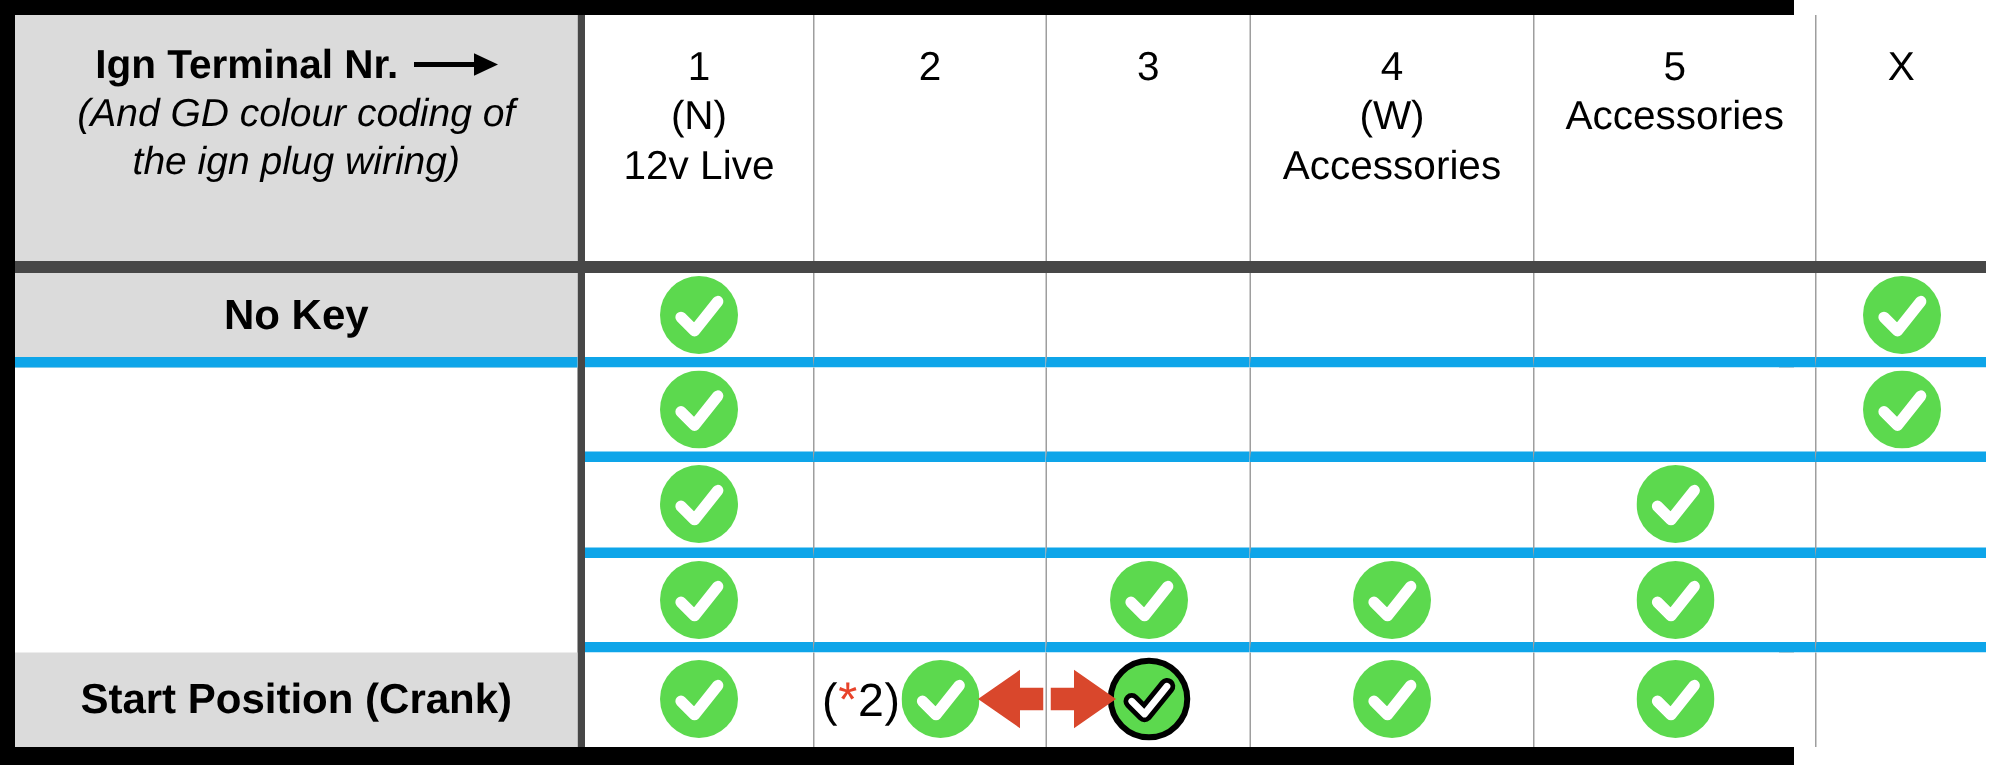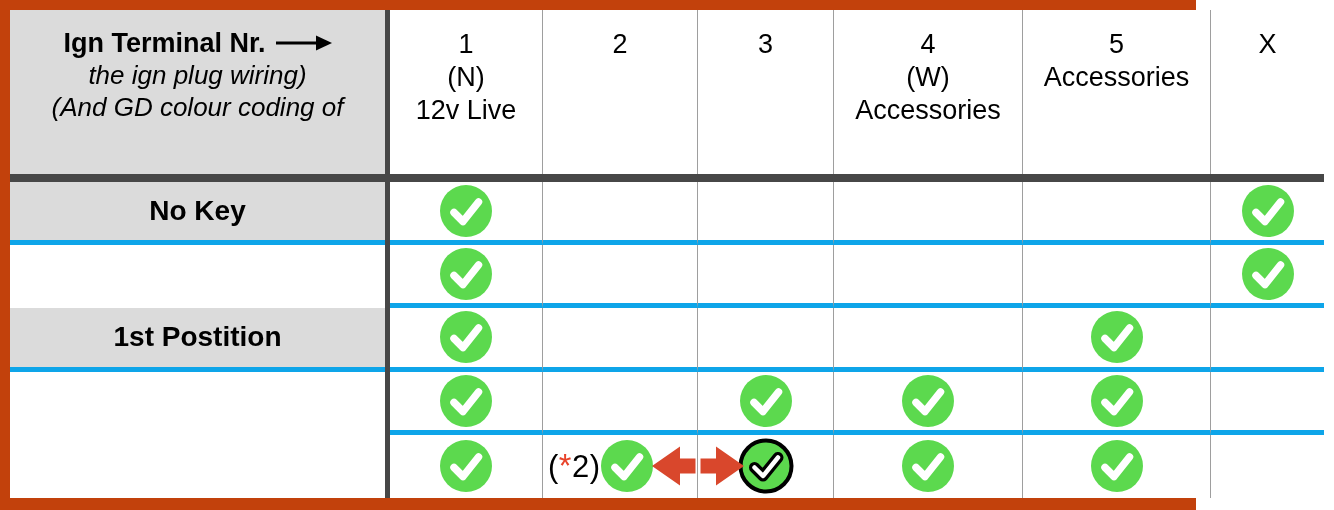--- a/index.html
+++ b/index.html
@@ -1,36 +1,36 @@
 <!DOCTYPE html>
 <html><head>
 <meta charset="utf-8">
 <style>
   html, body { margin: 0; padding: 0; background: #ffffff; }
   * { box-sizing: border-box; }
   body { font-family: "Liberation Sans", "DejaVu Sans", sans-serif; color: #000; }
 
   .frame {
     width: 1196px; height: 510px;
-    background: #c2410c;
+    background: #000000;
     padding: 10px 10px 12px 10px;
   }
   .grid {
     width: 100%; height: 100%;
     display: grid;
     grid-template-columns: 375px 5px 152px 155px 136px 189px 188px 114px;
     grid-template-rows: 164px 8px repeat(5, 1fr);
     background: #ffffff;
   }
   .vdivider { grid-column: 2; grid-row: 1 / -1; background: #474747; }
   .hdivider { grid-column: 1 / -1; grid-row: 2; background: #474747; }
 
   .cell { background: #fff; position: relative; }
   .bl { border-left: 1px solid #9e9e9e; }
-  .bb { border-bottom: 5px solid #0ea5e9; }
+  .bb { border-bottom: 7px solid #0ea5e9; }
 
   .corner {
     background: #dbdbdb;
     grid-column: 1; grid-row: 1;
     text-align: center;
     padding-top: 17px;
   }
   .corner-title {
     font-weight: bold; font-size: 27px; line-height: 32px;
     display: flex; align-items: center; justify-content: center; gap: 10px;
@@ -81,22 +81,22 @@
     <div class="cell corner">
       <div class="corner-title">
         <span>Ign Terminal Nr.</span>
         <span style="display:flex;align-items:center;">
           <svg width="56" height="16" viewBox="0 0 56 16">
               <line x1="0" y1="8" x2="42" y2="8" stroke="#000" stroke-width="3.2"></line>
               <polygon points="40,0.5 56,8 40,15.5" fill="#000"></polygon>
             </svg>
         </span>
       </div>
+      <div class="corner-sub">(And GD colour coding of</div>
       <div class="corner-sub">the ign plug wiring)</div>
-      <div class="corner-sub">(And GD colour coding of</div>
     </div>
 
     <div class="cell colhead" style="grid-column:3">
       <div>1</div>
       <div>(N)</div>
       <div>12v Live</div>
     </div>
     <div class="cell colhead bl" style="grid-column:4">
       <div>2</div>
     </div>
@@ -152,21 +152,20 @@
     <div class="cell body-cell bb bl" style="grid-row:4;grid-column:7"></div>
     <div class="cell body-cell bb bl" style="grid-row:4;grid-column:8">
         <span class="check-icon">
           <svg width="52" height="52" viewBox="0 0 52 52">
             <circle cx="26" cy="26" r="26" fill="#5cd94e"></circle>
             <path d="M14 27.5 L23 36.5 L38.5 17" fill="none" stroke="#ffffff" stroke-width="7.5" stroke-linecap="round" stroke-linejoin="round"></path>
           </svg>
         </span>
       </div>
 
-    <div class="cell rowlabel bb" style="grid-row:5">1st Postition</div>
     <div class="cell body-cell bb" style="grid-row:5;grid-column:3">
         <span class="check-icon">
           <svg width="52" height="52" viewBox="0 0 52 52">
             <circle cx="26" cy="26" r="26" fill="#5cd94e"></circle>
             <path d="M14 27.5 L23 36.5 L38.5 17" fill="none" stroke="#ffffff" stroke-width="7.5" stroke-linecap="round" stroke-linejoin="round"></path>
           </svg>
         </span>
       </div>
     <div class="cell body-cell bb bl" style="grid-row:5;grid-column:4"></div>
     <div class="cell body-cell bb bl" style="grid-row:5;grid-column:5"></div>
@@ -209,20 +208,21 @@
     <div class="cell body-cell bb bl" style="grid-row:6;grid-column:7">
         <span class="check-icon">
           <svg width="52" height="52" viewBox="0 0 52 52">
             <circle cx="26" cy="26" r="26" fill="#5cd94e"></circle>
             <path d="M14 27.5 L23 36.5 L38.5 17" fill="none" stroke="#ffffff" stroke-width="7.5" stroke-linecap="round" stroke-linejoin="round"></path>
           </svg>
         </span>
       </div>
     <div class="cell body-cell bb bl" style="grid-row:6;grid-column:8"></div>
 
+    <div class="cell rowlabel" style="grid-row:7">Start Position (Crank)</div>
     <div class="cell body-cell" style="grid-row:7;grid-column:3">
         <span class="check-icon">
           <svg width="52" height="52" viewBox="0 0 52 52">
             <circle cx="26" cy="26" r="26" fill="#5cd94e"></circle>
             <path d="M14 27.5 L23 36.5 L38.5 17" fill="none" stroke="#ffffff" stroke-width="7.5" stroke-linecap="round" stroke-linejoin="round"></path>
           </svg>
         </span>
       </div>
     <div class="cell body-cell bl note-cell" style="grid-row:7;grid-column:4">
         <span class="note">(<span class="star" style="color:#e8432a">*</span>2)</span>

